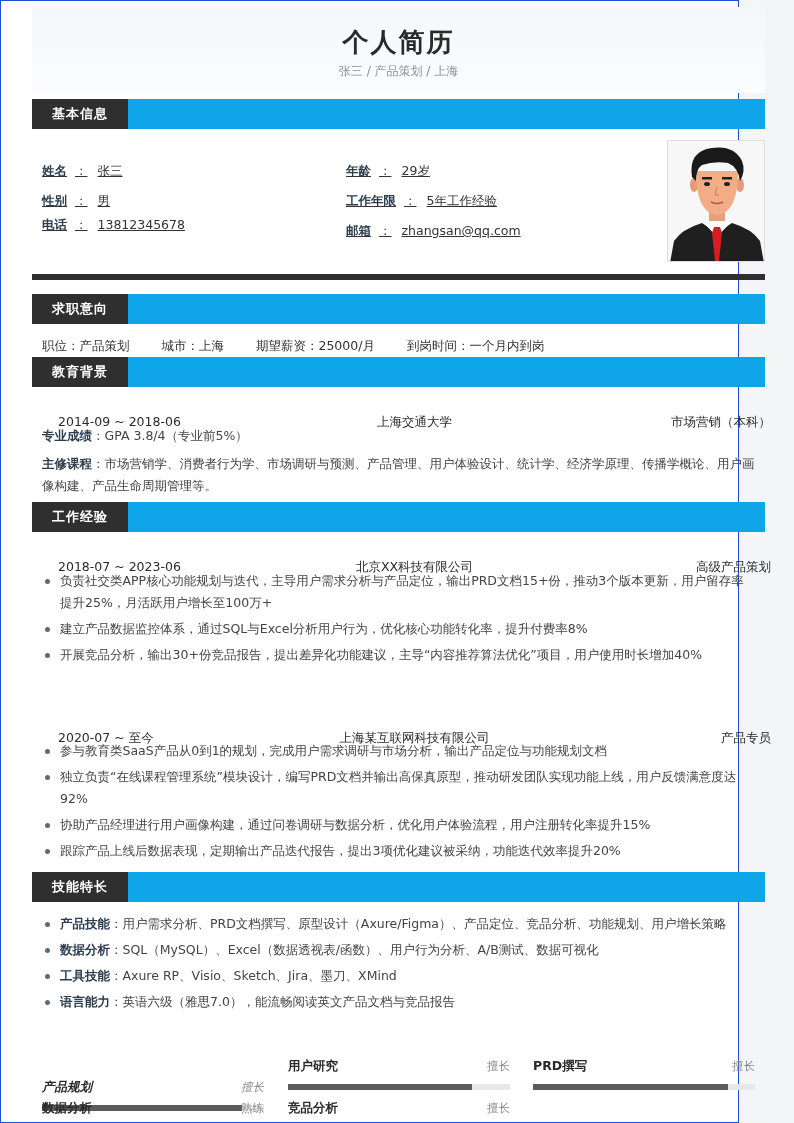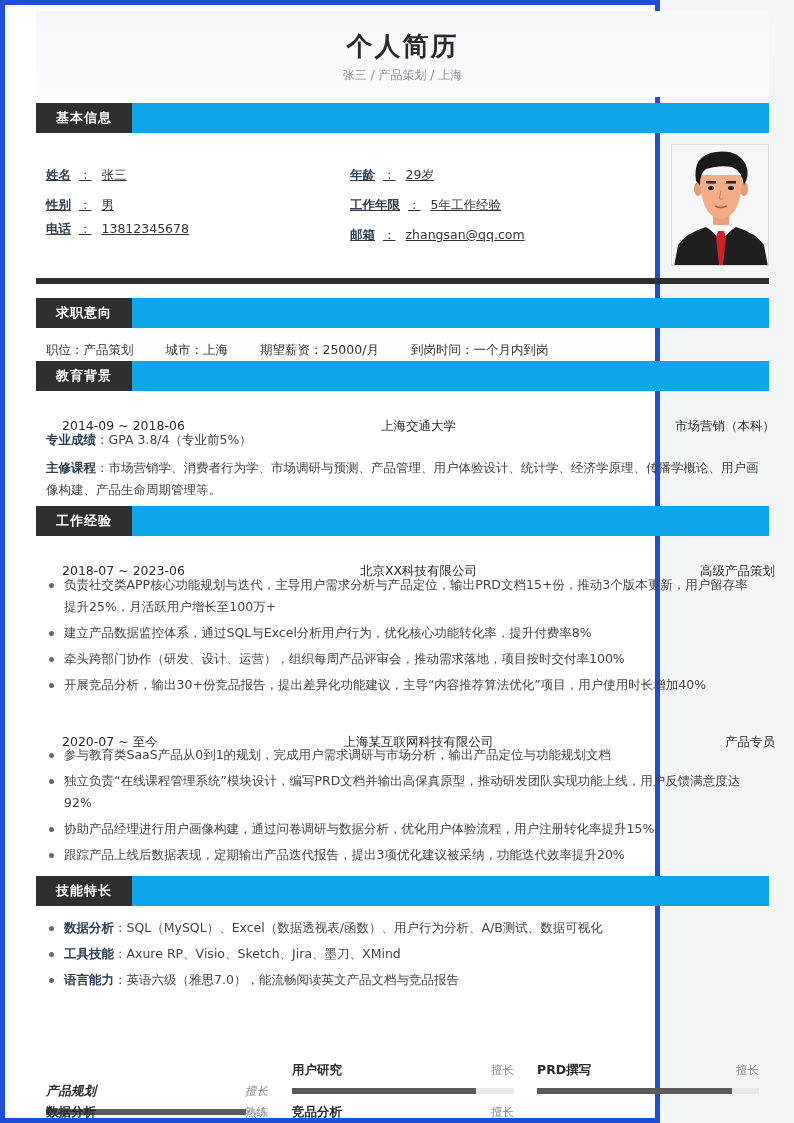--- a/index.html
+++ b/index.html
@@ -1,20 +1,20 @@
 <!DOCTYPE html>
 <html><head>
 <meta charset="utf-8">
 <style>
   * { box-sizing: border-box; margin: 0; padding: 0; }
   html, body { width: 794px; height: 1123px; overflow: hidden; background: #f4f5f7; }
   body { font-family: "DejaVu Sans", "Liberation Sans", sans-serif; color: #333; }
   .page {
-    position: absolute; left: 0; top: 0; width: 660px; height: 1123px;
-    background: #ffffff; border: 5px solid #1d4ed8;
+    position: absolute; left: 0; top: 0; width: 739px; height: 1123px;
+    background: #ffffff; border: 1px solid #1d4ed8;
   }
   .header {
     position: absolute; left: 31px; top: 6px; width: 733px; height: 86px;
     background: linear-gradient(180deg, #f5f7fb 0%, #fbfcfe 100%);
     text-align: center;
   }
   .header .title { font-size: 26px; font-weight: bold; color: #2a2a2a; margin-top: 20px; letter-spacing: 2px; line-height: 30px; }
   .header .subtitle { font-size: 12px; color: #8a8f99; margin-top: 6px; line-height: 16px; }
 
   .sec-head {
@@ -157,40 +157,40 @@
   </div>
 
   <div class="row3" style="top:544px;">
     <span class="l">2018-07 ~ 2023-06</span>
     <span class="c">北京XX科技有限公司</span>
     <span class="r">高级产品策划</span>
   </div>
   <ul class="bullets" style="top:569px;">
     <li>负责社交类APP核心功能规划与迭代，主导用户需求分析与产品定位，输出PRD文档15+份，推动3个版本更新，用户留存率提升25%，月活跃用户增长至100万+</li>
     <li>建立产品数据监控体系，通过SQL与Excel分析用户行为，优化核心功能转化率，提升付费率8%</li>
-    <li>牵头跨部门协作（研发、设计、运营），组织每周产品评审会，推动需求落地，项目按时交付率100%</li>
     <li>开展竞品分析，输出30+份竞品报告，提出差异化功能建议，主导“内容推荐算法优化”项目，用户使用时长增加40%</li>
   </ul>
 
   <div class="row3" style="top:715px;">
     <span class="l">2020-07 ~ 至今</span>
     <span class="c">上海某互联网科技有限公司</span>
     <span class="r">产品专员</span>
   </div>
   <ul class="bullets" style="top:739px;">
     <li>参与教育类SaaS产品从0到1的规划，完成用户需求调研与市场分析，输出产品定位与功能规划文档</li>
     <li>独立负责“在线课程管理系统”模块设计，编写PRD文档并输出高保真原型，推动研发团队实现功能上线，用户反馈满意度达92%</li>
     <li>协助产品经理进行用户画像构建，通过问卷调研与数据分析，优化用户体验流程，用户注册转化率提升15%</li>
     <li>跟踪产品上线后数据表现，定期输出产品迭代报告，提出3项优化建议被采纳，功能迭代效率提升20%</li>
   </ul>
 
   <div class="sec-head" style="top:871px;">
     <div class="tag">技能特长</div>
   </div>
   <ul class="bullets" style="top:912px;">
+    <li><b>产品技能</b><span>：用户需求分析、PRD文档撰写、原型设计（Axure/Figma）、产品定位、竞品分析、功能规划、用户增长策略</span></li>
     <li><b>数据分析</b><span>：SQL（MySQL）、Excel（数据透视表/函数）、用户行为分析、A/B测试、数据可视化</span></li>
     <li><b>工具技能</b><span>：Axure RP、Visio、Sketch、Jira、墨刀、XMind</span></li>
     <li><b>语言能力</b><span>：英语六级（雅思7.0），能流畅阅读英文产品文档与竞品报告</span></li>
   </ul>
 
   <div class="skill" style="left:41px; top:1077px;font-style:italic;">
     <span class="name">产品规划</span>
     <span class="level">擅长</span>
     <div class="track">
         <div class="fill" style="width: 90%;"></div>

